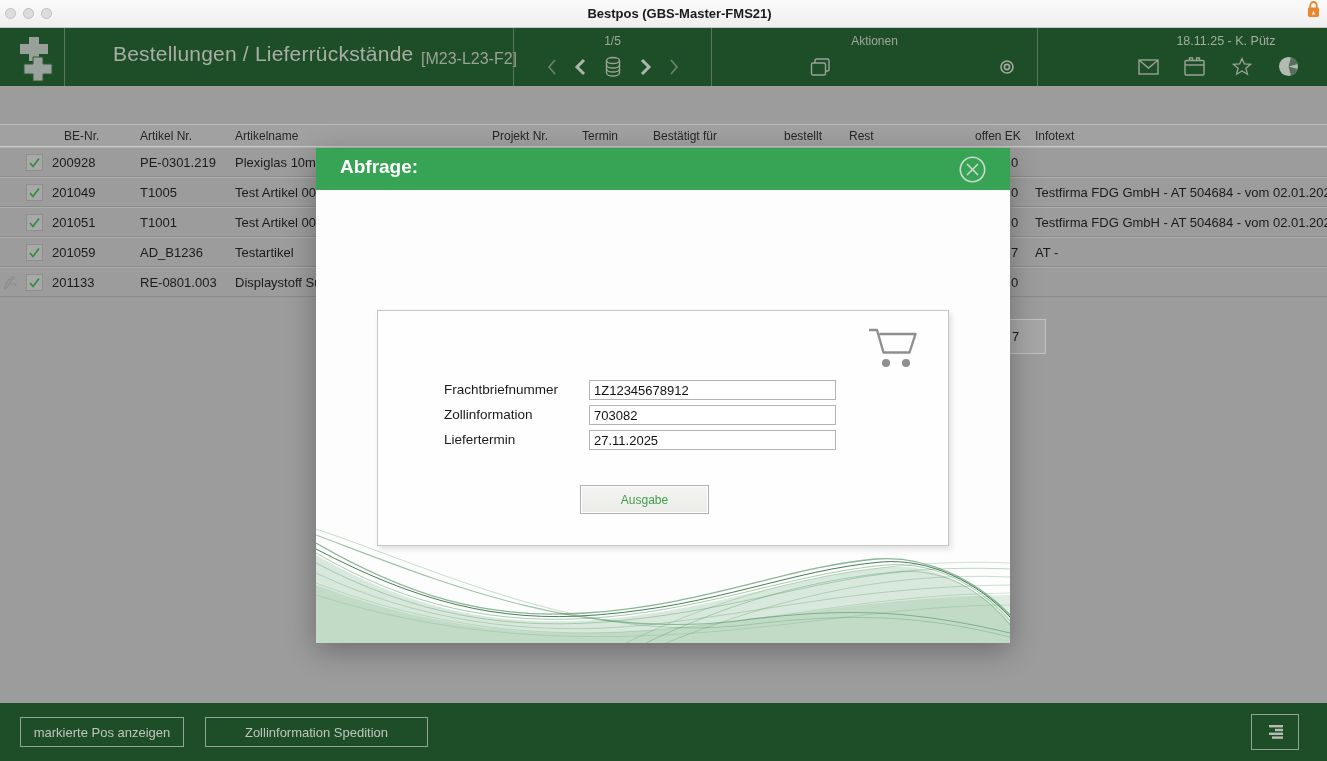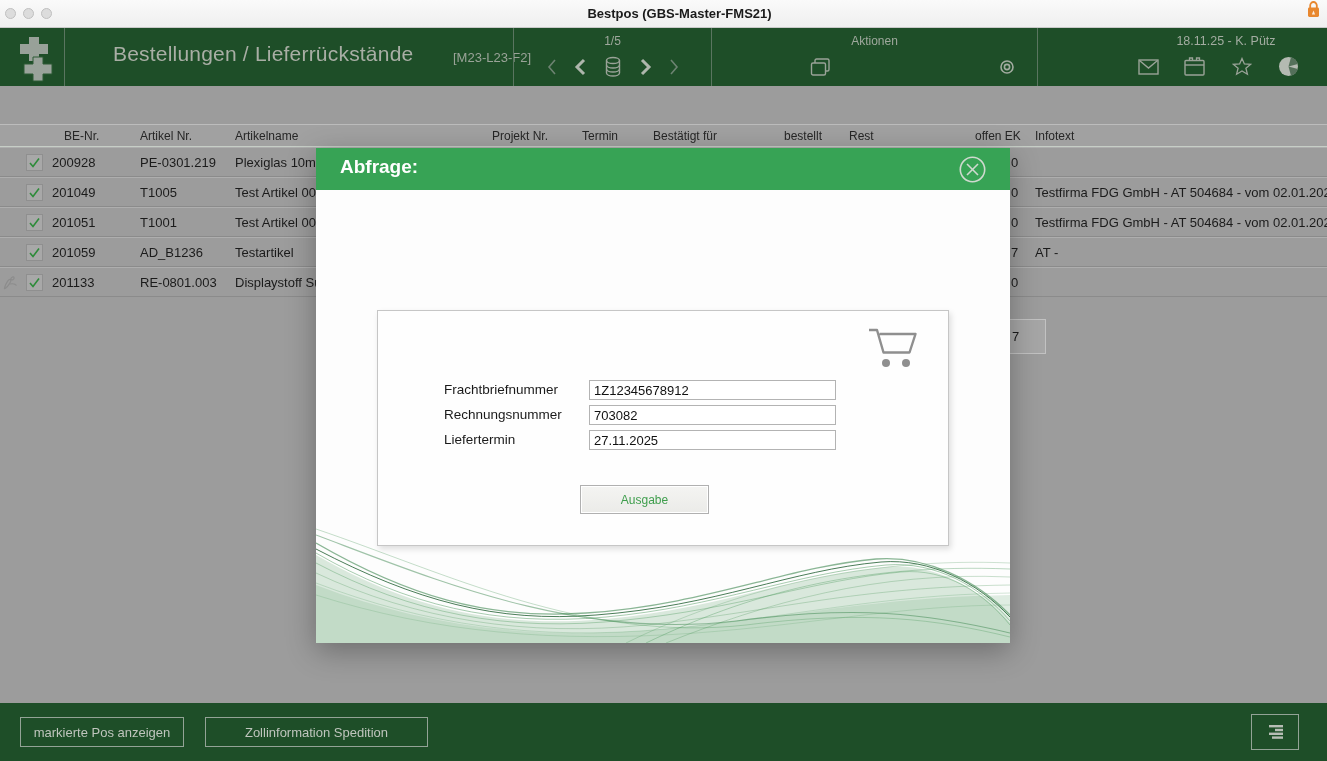--- a/index.html
+++ b/index.html
@@ -16,21 +16,21 @@
   .lock { position:absolute; right:6px; top:1px; }
 
   
   .app-header { position:absolute; left:0; top:28px; width:1327px; height:58px; background:#1e4e28; z-index:30; }
   .hsec { position:absolute; top:0; height:58px; border-left:1px solid #5a7560; }
   .hsec.first { border-left:none; }
   .hlabel { position:absolute; top:6px; left:0; right:0; text-align:center; font-size:12px; color:#9fa89d; }
   .logo-sec { left:0; width:64px; }
   .title-sec { left:64px; width:449px; }
   .main-title { position:absolute; left:48px; top:14px; font-size:21px; color:#a9aea5; letter-spacing:.2px; white-space:nowrap; }
-  .sub-title { position:absolute; left:356px; top:22px; font-size:13px; color:#9aa398; white-space:nowrap;margin-left:32px; }
+  .sub-title { position:absolute; left:356px; top:22px; font-size:16px; color:#9aa398; white-space:nowrap; }
   .nav-sec { left:513px; width:198px; }
   .nav-icons { position:absolute; top:28px; left:0; right:0; display:flex; justify-content:center; align-items:center; gap:16px; }
   .act-sec { left:711px; width:326px;padding-left:36px; }
   .user-sec { left:1037px; width:290px; }
   .user-label { position:absolute; top:6px; left:88px; width:200px; text-align:center; font-size:12.5px; color:#a3ac a1; color:#a3aca1; }
   .hicon { position:absolute; top:30px; }
 
   
   .content { position:absolute; left:0; top:86px; width:1327px; height:617px; background:#9c9c9c; }
   .thead { position:absolute; left:0; top:38px; width:1327px; height:23px; background:#a1a1a1;
@@ -310,21 +310,21 @@
             <circle cx="20" cy="36" r="4" fill="#8f8f8f"></circle>
             <circle cx="40" cy="36" r="4" fill="#8f8f8f"></circle>
           </svg>
         </span>
 
         <div class="frow" style="top:69px">
           <label>Frachtbriefnummer</label>
           <input value="1Z12345678912" style="">
         </div>
         <div class="frow" style="top:94px">
-          <label>Rechnungsnummer</label>
+          <label>Zollinformation</label>
           <input value="703082" style="">
         </div>
         <div class="frow" style="top:119px">
           <label>Liefertermin</label>
           <input value="27.11.2025" style="">
         </div>
 
         <button class="ausgabe">Ausgabe</button>
       </div>
     </div>

